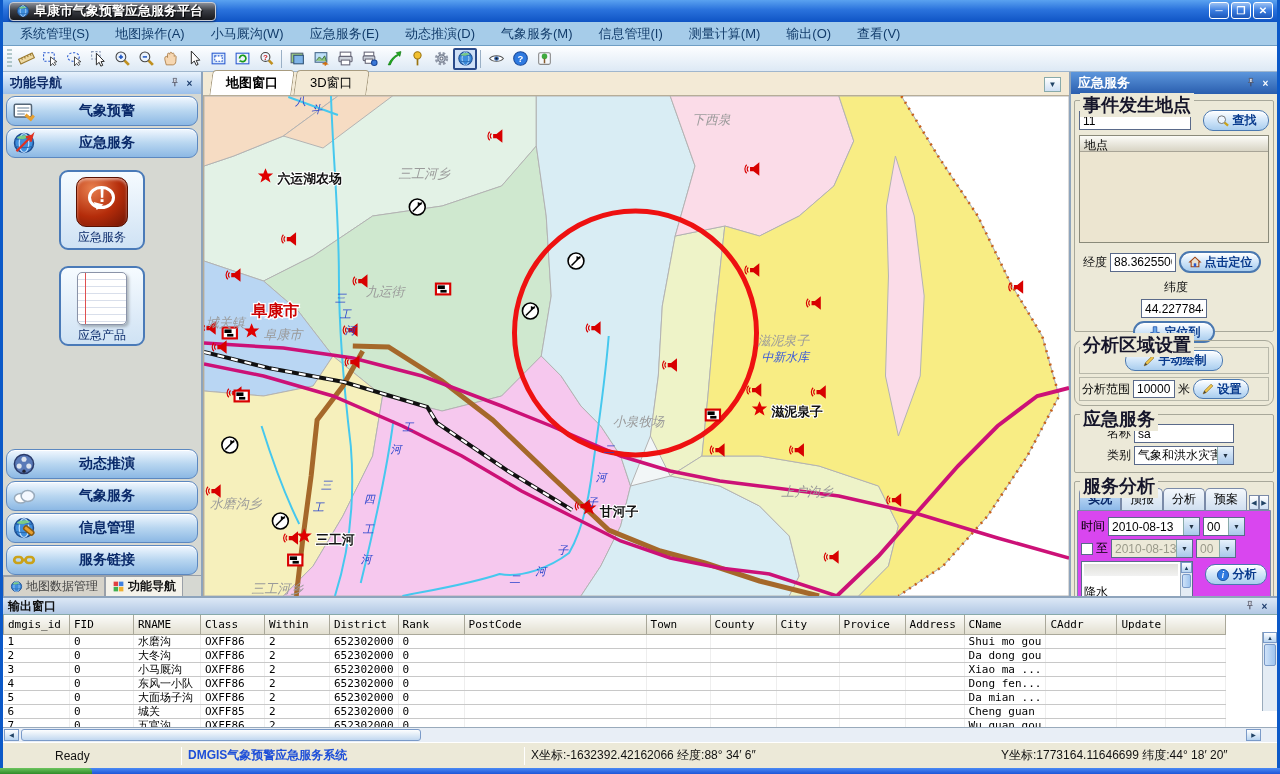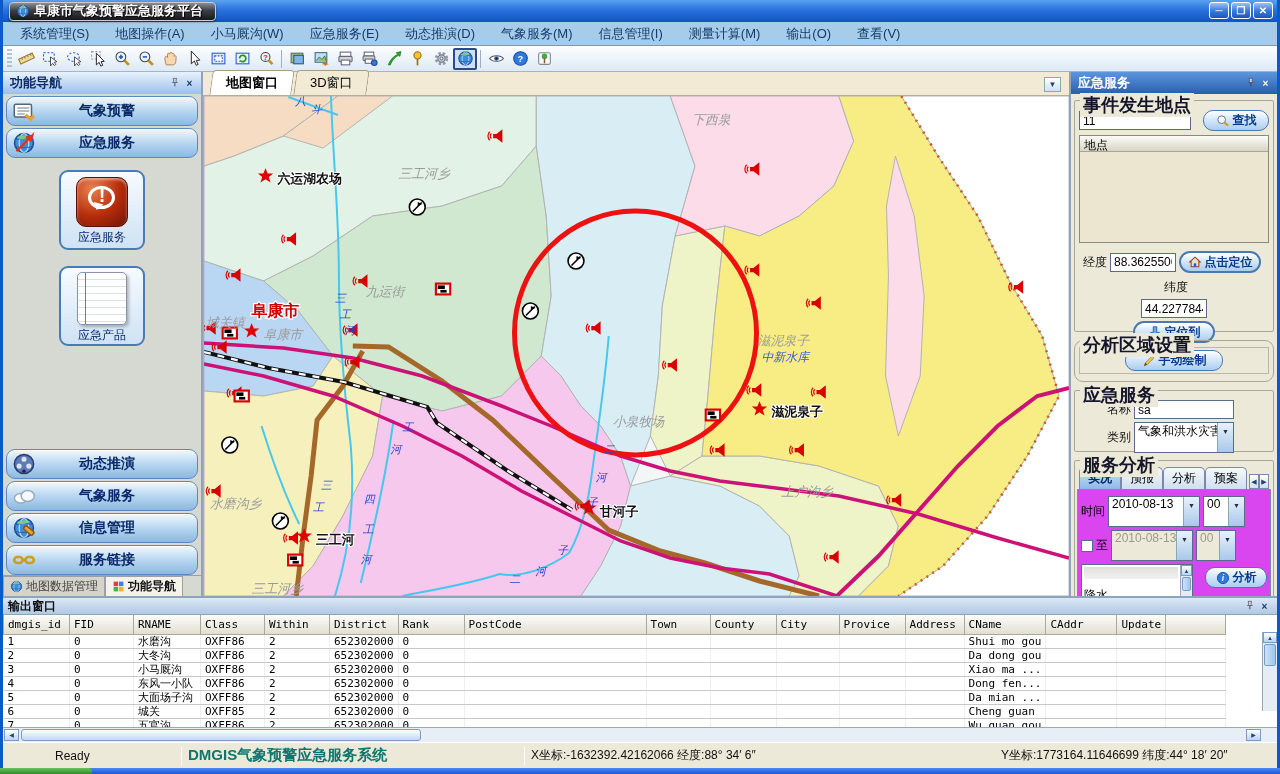--- a/index.html
+++ b/index.html
@@ -73,21 +73,21 @@
 #rightpanel .panel-hd .hd-btn { color:#fff; }
 .grp { border:1px solid #a8a89a; border-radius:2px; margin:6px 3px 2px 3px; position:relative; padding:6px 2px 4px 2px; }
 .glabel { position:absolute; top:-8px; left:5px; background:#ece9d8; padding:0 3px; font-weight:bold; color:#15152a; font-size:18px; }
 .xp-btn { display:inline-flex; align-items:center; justify-content:center; gap:3px; border:1px solid #4a78b0; border-radius:10px; background:linear-gradient(#ffffff,#d5e8fa 45%,#a9cdee); color:#083a8c; font-weight:bold; font-size:12px; cursor:pointer; box-shadow:inset 0 1px 0 #fff; }
 .xp-btn svg { width:14px; height:14px; }
 .txt { border:1px solid #5a6a8a; background:#fff; font-size:12px; padding:1px 3px; font-family:"Liberation Sans",sans-serif; }
 .row { display:flex; align-items:center; margin:3px 2px; gap:3px; }
 .rlbl { text-align:right; color:#111; }
 #loc-list { margin:4px 2px 2px 2px; border:1px solid #8a8a7a; background:#ece5d0; height:108px; }
 #loc-list .lh { height:16px; background:linear-gradient(#fcfcf8,#d8d4c4); border-bottom:1px solid #a8a496; padding:1px 4px; font-size:12px; }
-.combo { display:flex; border:1px solid #5a6a8a; background:#fff; height:31px; }
+.combo { display:flex; border:1px solid #5a6a8a; background:#fff; height:19px; align-items:center; }
 .combo .cval { flex:1; padding:0 3px; white-space:nowrap; overflow:hidden; font-size:12px; }
 .combo .cbtn { width:16px; height:100%; border-left:1px solid #8aa; background:linear-gradient(#e8f2fc,#a8c8ea); font-size:7px; text-align:center; line-height:17px; color:#234; cursor:pointer; }
 .combo.disabled { background:#ece9d8; }
 .combo.disabled .cval { color:#9a9a8a; }
 .anat { display:flex; align-items:flex-end; padding:0 2px; }
 .atab { padding:2px 8px; border:1px solid #7a8aa8; border-bottom:none; border-radius:5px 5px 0 0; background:linear-gradient(#f4f8fc,#d0dff0); font-size:12px; cursor:pointer; white-space:nowrap; }
 .atab.active { background:linear-gradient(#cfe4fa,#8cb8e8); font-weight:bold; color:#0a2a6a; }
 .ascroll { width:13px; height:15px; border:1px solid #7a8aa8; background:linear-gradient(#fff,#cfe0f4); font-size:7px; line-height:13px; text-align:center; color:#246; cursor:pointer; }
 #elem-list { width:112px; height:52px; border:1px solid #5a6a8a; background:#fff; position:relative; overflow:hidden; }
 #elem-items { position:absolute; left:0; right:12px; bottom:0; }
@@ -107,21 +107,21 @@
 #out-table td { border-bottom:1px solid #c8c8c8; border-right:1px solid #eee; padding:0 4px; height:13px; line-height:13px; white-space:nowrap; overflow:hidden; }
 #out-vscroll { position:absolute; right:0; top:17px; bottom:16px; width:15px; background:#e4ecf4; border-left:1px solid #9ab; }
 #out-hscroll { height:15px; flex:0 0 15px; background:#e8eef6; border-top:1px solid #9ab; position:relative; }
 .harrow { position:absolute; top:1px; width:15px; height:12px; background:linear-gradient(#fff,#b8d4f0); border:1px solid #7a9ac8; font-size:6px; text-align:center; line-height:11px; color:#246; }
 #out-hthumb { position:absolute; left:18px; top:1px; width:400px; height:12px; background:linear-gradient(#fdfefe,#c2d8f0); border:1px solid #7a9ac8; border-radius:3px; }
 
 
 #statusbar { flex:0 0 26px; height:26px; background:#ece9d8; border-top:1px solid #fff; display:flex; align-items:center; font-size:12px; color:#111; }
 .ssep { width:1px; height:18px; background:#b4b0a0; border-right:1px solid #fff; margin:0 6px; }
 #sb-ready { margin-left:52px; width:120px; }
-#sb-sys { width:330px; color:#0f766e; font-weight:bold; font-size:15px; }
+#sb-sys { width:330px; color:#1d4ed8; font-weight:bold; font-size:12px; }
 #sb-x { width:470px; }
 #taskbar { height:6px; background:linear-gradient(#4a8af4,#1f55d8); position:relative; }
 #taskbar .start { position:absolute; left:0; top:0; width:92px; height:6px; background:linear-gradient(#6cc45e,#2f8a28); border-radius:0 4px 0 0; }
 </style>
 </head>
 <body>
 
 <svg width="0" height="0" style="position:absolute" aria-hidden="true">
 <defs>
 <symbol id="sym-ruler" viewBox="0 0 16 16">
@@ -717,20 +717,31 @@
       <div class="grp" style="height:66px;border-radius:9px;">
         <div class="glabel">分析区域设置</div>
         <div class="row" style="justify-content:center;border:1px solid #b8b8aa;padding:2px;margin:0 2px 3px 2px;">
           <button class="xp-btn" style="width:98px;height:21px;">
               <svg>
                 <use href="#sym-pencil"></use>
               </svg>
               <span>手动绘制</span>
             </button>
         </div>
+        <div class="row" style="border:1px solid #b8b8aa;padding:1px 2px;margin:0 2px;">
+          <span>分析范围</span>
+          <input class="txt" style="width: 42px; height: 18px;" value="10000">
+          <span>米</span>
+          <button class="xp-btn" style="width:56px;height:20px;">
+              <svg>
+                <use href="#sym-pencil"></use>
+              </svg>
+              <span>设置</span>
+            </button>
+        </div>
       </div>
 
       <div class="grp" style="height:62px;">
         <div class="glabel">应急服务</div>
         <div class="row">
           <span class="rlbl" style="width:52px;">名称</span>
           <input class="txt" style="width: 100px; height: 19px;" value="sa">
         </div>
         <div class="row">
           <span class="rlbl" style="width:52px;">类别</span>

